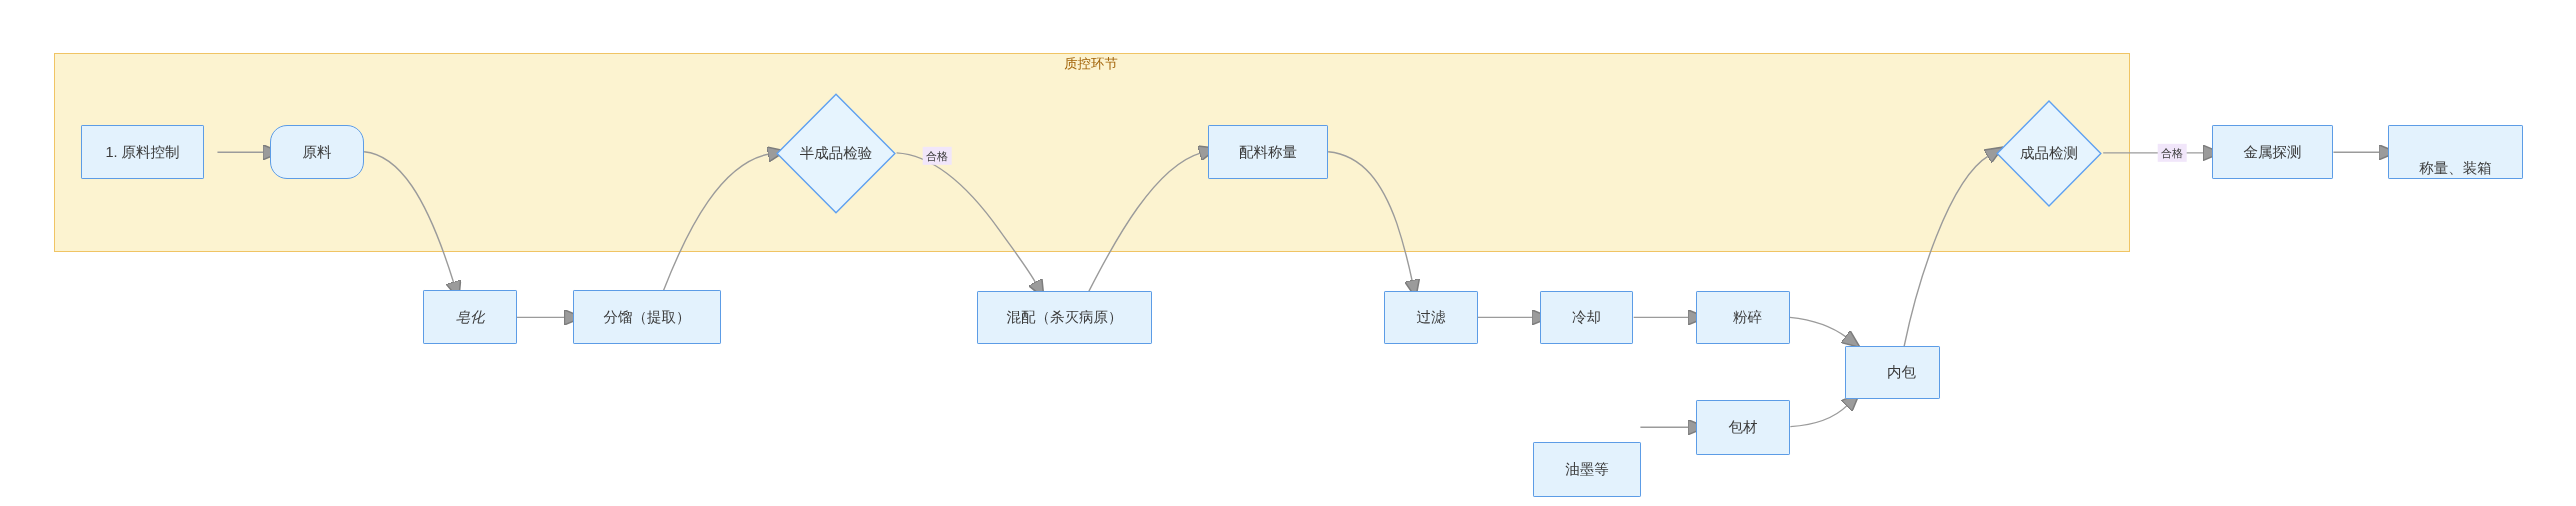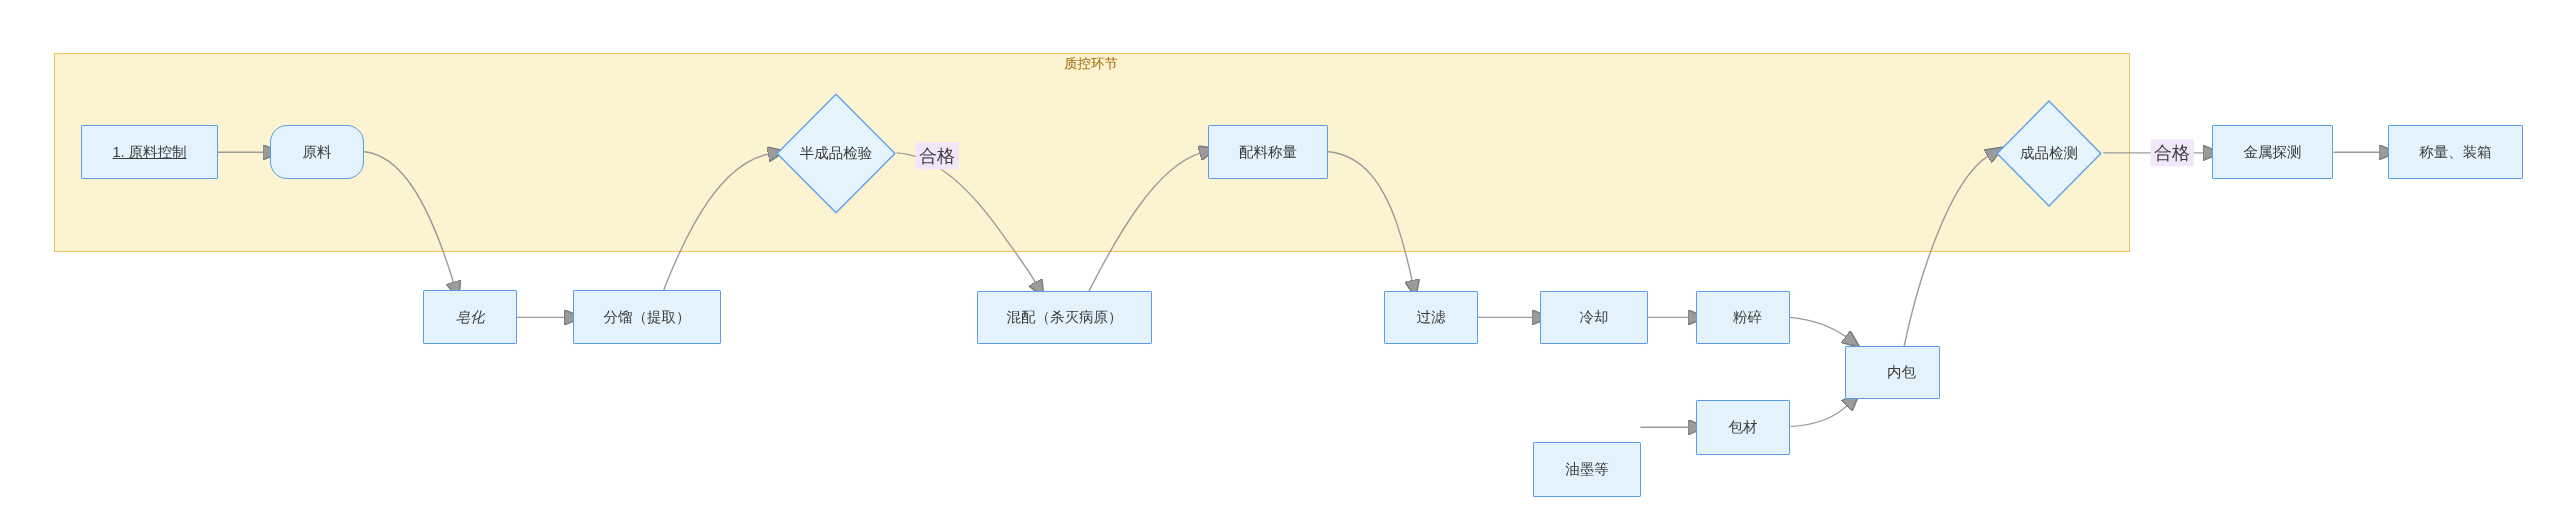--- a/index.html
+++ b/index.html
@@ -13,21 +13,21 @@
   #edge-layer{position:absolute;left:0;top:0;z-index:3;}
   .edge{fill:none;stroke:#9b9b9b;stroke-width:2.5px;}
   .node{position:absolute;box-sizing:border-box;z-index:4;
       display:flex;align-items:center;justify-content:center;
       font-size:14.5px;color:#3a3a3a;white-space:nowrap;}
   .node.rect{background:#e3f2fd;border:1.4px solid #5c9ce6;border-radius:1.1px;}
   .node.diamond{background:transparent;border:none;}
   .node.diamond svg{position:absolute;left:0;top:0;}
   .node.diamond .dlabel{position:relative;z-index:1;}
   .edge-label{position:absolute;z-index:5;transform:translate(-50%,-50%);
-      background:#f1e6fa;color:#3c3c3c;font-size:18px;
+      background:#f1e6fa;color:#3c3c3c;font-size:11px;
       padding:1.7px 3.3px;white-space:nowrap;}
 </style>
 </head>
 <body>
 
 <div id="canvas">
   <div class="qc-container" id="qc-box" style="left: 54px; top: 53px; width: 2076px; height: 199px;"></div>
   <div class="qc-title" id="qc-title" style="left: 1091px; top: 55px;">质控环节</div>
   <svg id="edge-layer" width="2576" height="507" viewBox="0 0 4620 909">
     <defs>
@@ -47,21 +47,21 @@
         <path d="M 2930 569 L 3030 569" class="edge" marker-end="url(#arrow)"></path>
         <path d="M 3210 569 C 3260 574 3292 590 3312 605" class="edge" marker-end="url(#arrow)"></path>
         <path d="M 2942 766 L 3030 766" class="edge" marker-end="url(#arrow)"></path>
         <path d="M 3211 765 C 3260 762 3292 748 3314 726" class="edge" marker-end="url(#arrow)"></path>
         <path d="M 3415 621 C 3438 510 3495 322 3567 279" class="edge" marker-end="url(#arrow)"></path>
         <path d="M 3772 274 L 3954 274" class="edge" marker-end="url(#arrow)"></path>
         <path d="M 4185 273 L 4269 273" class="edge" marker-end="url(#arrow)"></path>
       </g>
   </svg>
   <div id="nodes">
-      <div class="node rect" style="left: 81px; top: 125px; width: 137px; height: 54px; text-decoration: underline;">
+      <div class="node rect" style="left: 81px; top: 125px; width: 123px; height: 54px;">
         <span>1. 原料控制</span>
       </div>
       <div class="node rect" style="left: 270px; top: 125px; width: 94px; height: 54px; border-radius: 17px;">
         <span>原料</span>
       </div>
       <div class="node diamond" style="left: 776px; top: 93px; width: 120px; height: 121px;">
         <svg width="120" height="121" viewBox="0 0 216 217">
           <polygon points="108,2 214,108.5 108,215 2,108.5" fill="#e6f4fe" stroke="#5ea0f0" stroke-width="2.5"></polygon>
         </svg>
         <span class="dlabel">半成品检验</span>
@@ -71,36 +71,36 @@
       </div>
       <div class="node diamond" style="left: 1996px; top: 100px; width: 106px; height: 107px;">
         <svg width="106" height="107" viewBox="0 0 190 192">
           <polygon points="95,2 188,96 95,190 2,96" fill="#e6f4fe" stroke="#5ea0f0" stroke-width="2.5"></polygon>
         </svg>
         <span class="dlabel">成品检测</span>
       </div>
       <div class="node rect" style="left: 2212px; top: 125px; width: 121px; height: 54px;">
         <span>金属探测</span>
       </div>
-      <div class="node rect" style="left: 2388px; top: 125px; width: 135px; height: 54px;">
+      <div class="node rect" style="left: 2388px; top: 125px; width: 135px; height: 54px; align-items: flex-end;">
         <span>称量、装箱</span>
       </div>
       <div class="node rect" style="left: 423px; top: 290px; width: 94px; height: 54px; font-style: italic;">
         <span>皂化</span>
       </div>
       <div class="node rect" style="left: 573px; top: 290px; width: 148px; height: 54px;">
         <span>分馏（提取）</span>
       </div>
       <div class="node rect" style="left: 977px; top: 291px; width: 175px; height: 53px;">
         <span>混配（杀灭病原）</span>
       </div>
       <div class="node rect" style="left: 1384px; top: 291px; width: 94px; height: 53px;">
         <span>过滤</span>
       </div>
-      <div class="node rect" style="left: 1540px; top: 291px; width: 108px; height: 53px;">
+      <div class="node rect" style="left: 1540px; top: 291px; width: 93px; height: 53px;">
         <span>冷却</span>
       </div>
       <div class="node rect" style="left: 1696px; top: 291px; width: 94px; height: 53px; padding-left: 9px;">
         <span>粉碎</span>
       </div>
       <div class="node rect" style="left: 1845px; top: 346px; width: 95px; height: 53px; padding-left: 18px;">
         <span>内包</span>
       </div>
       <div class="node rect" style="left: 1533px; top: 400px; width: 108px; height: 55px; margin-top: 42px;">
         <span>油墨等</span>

